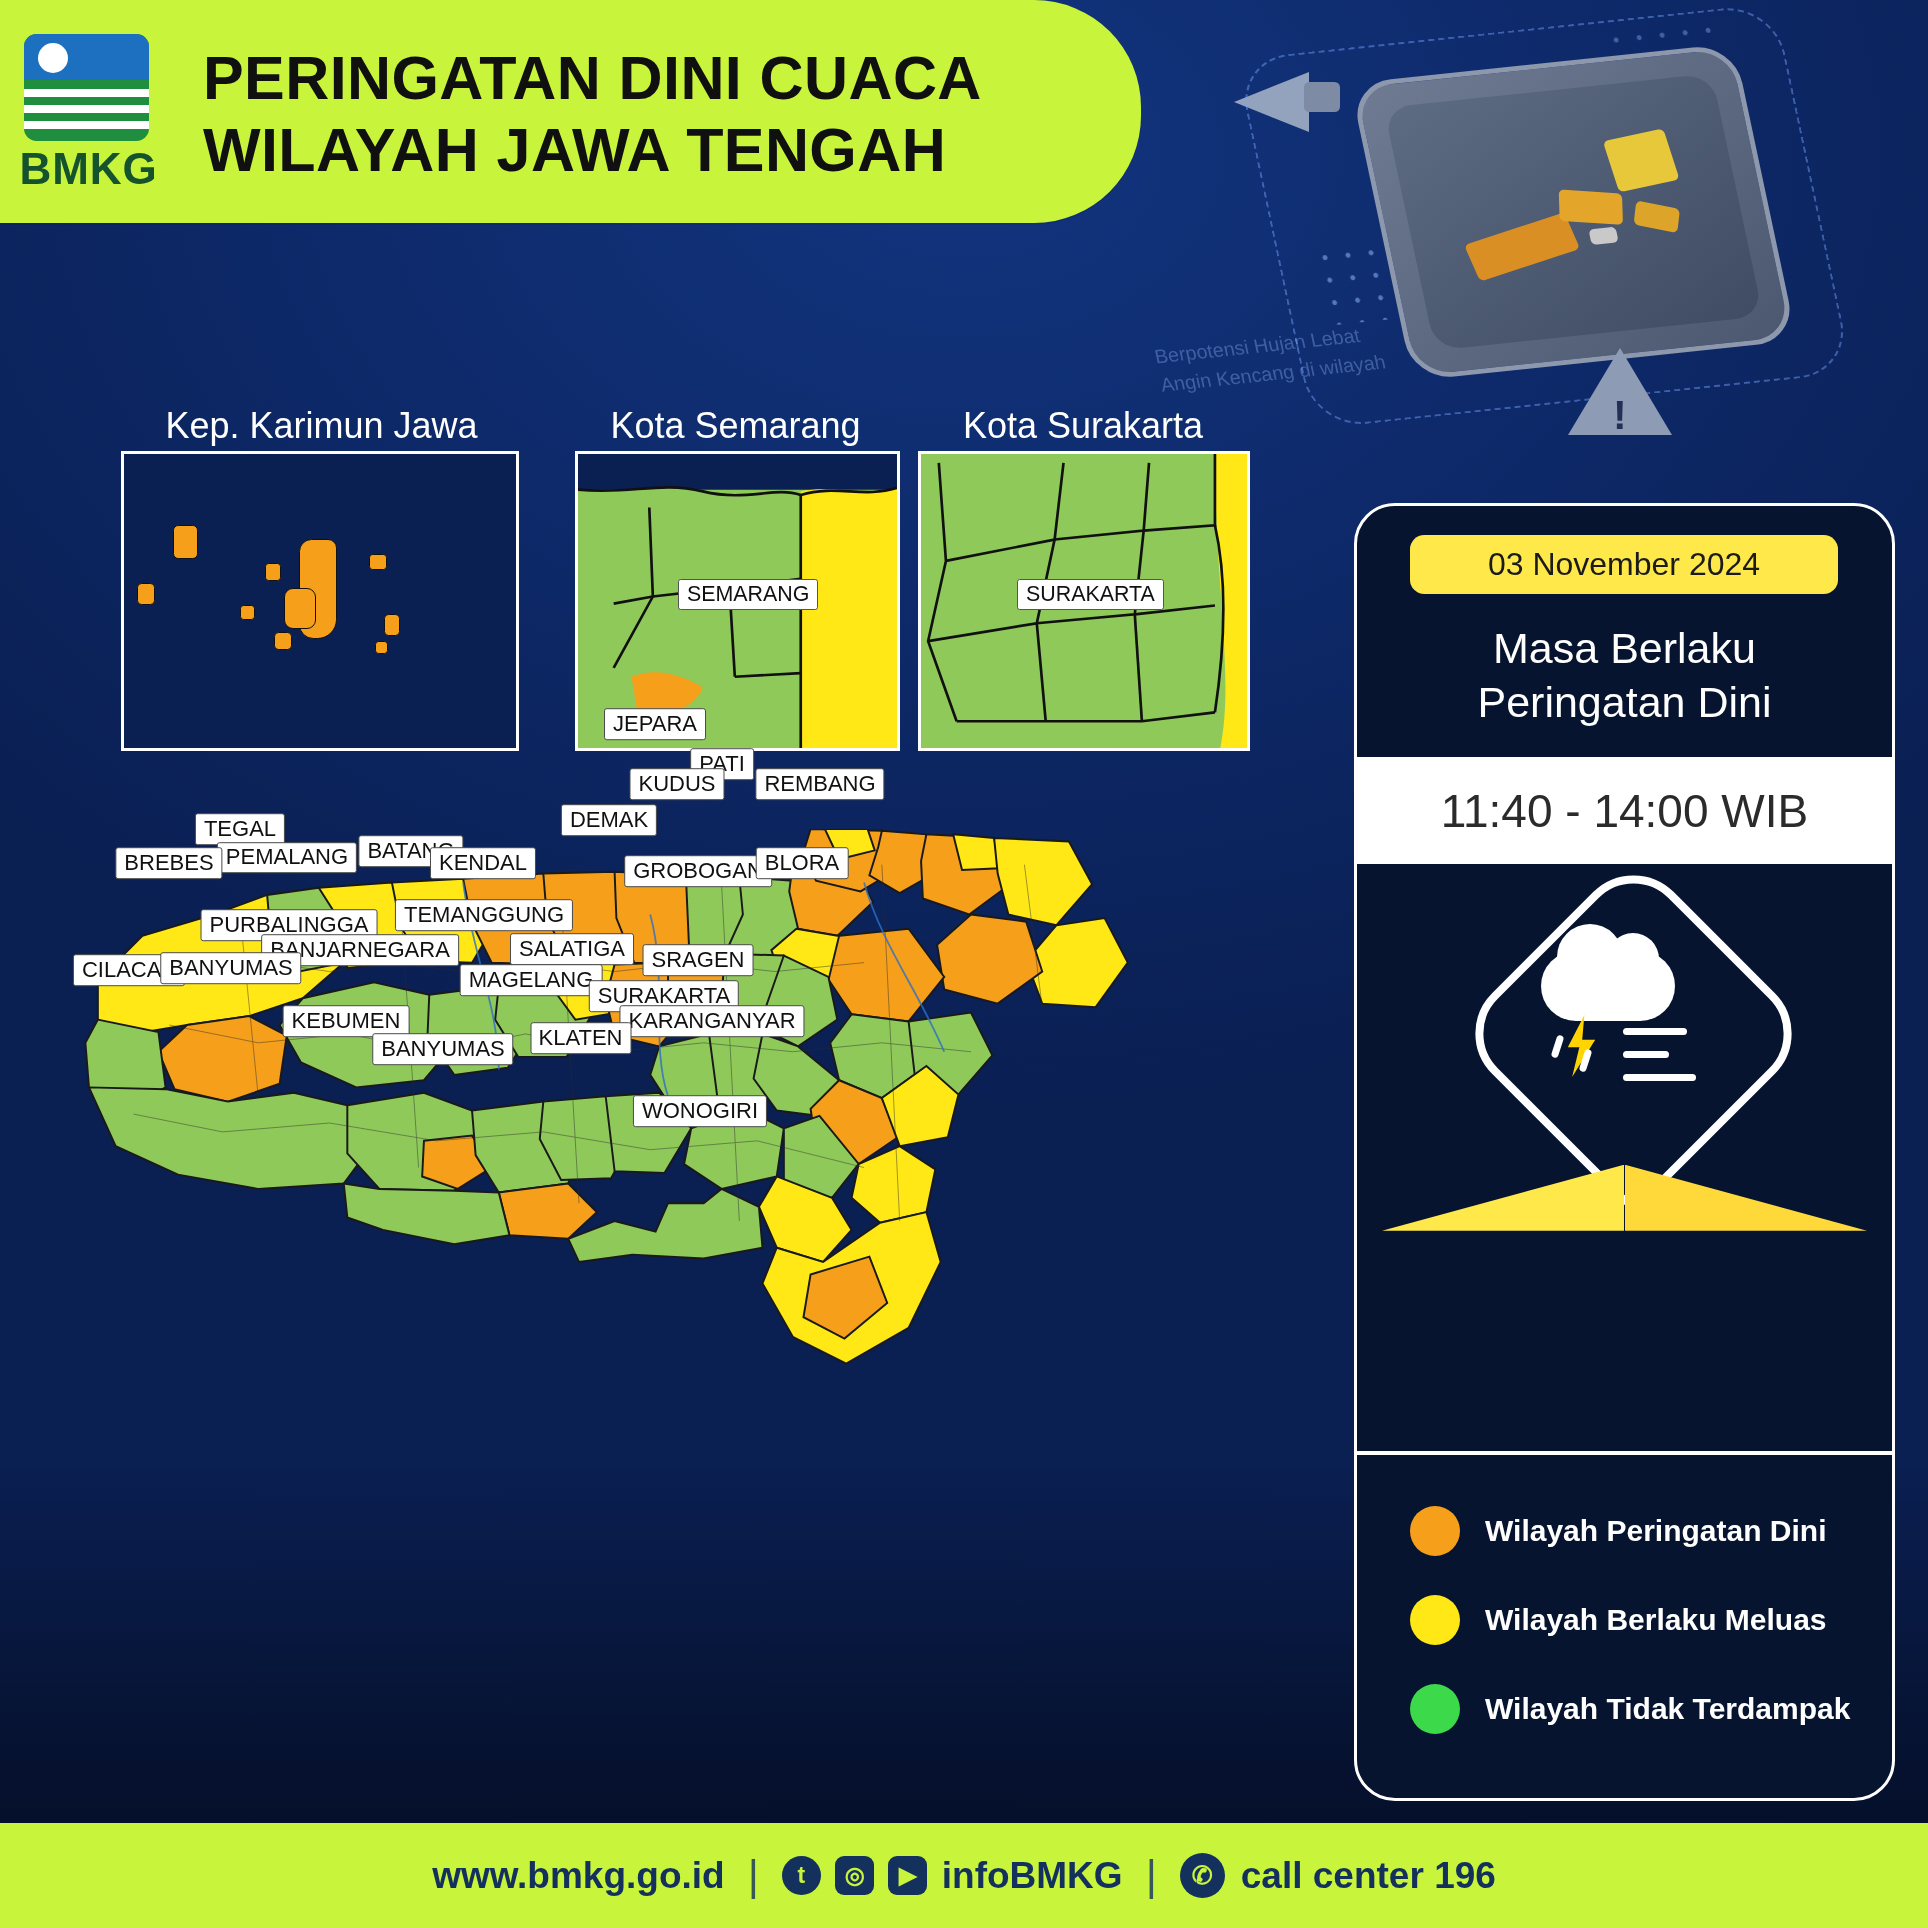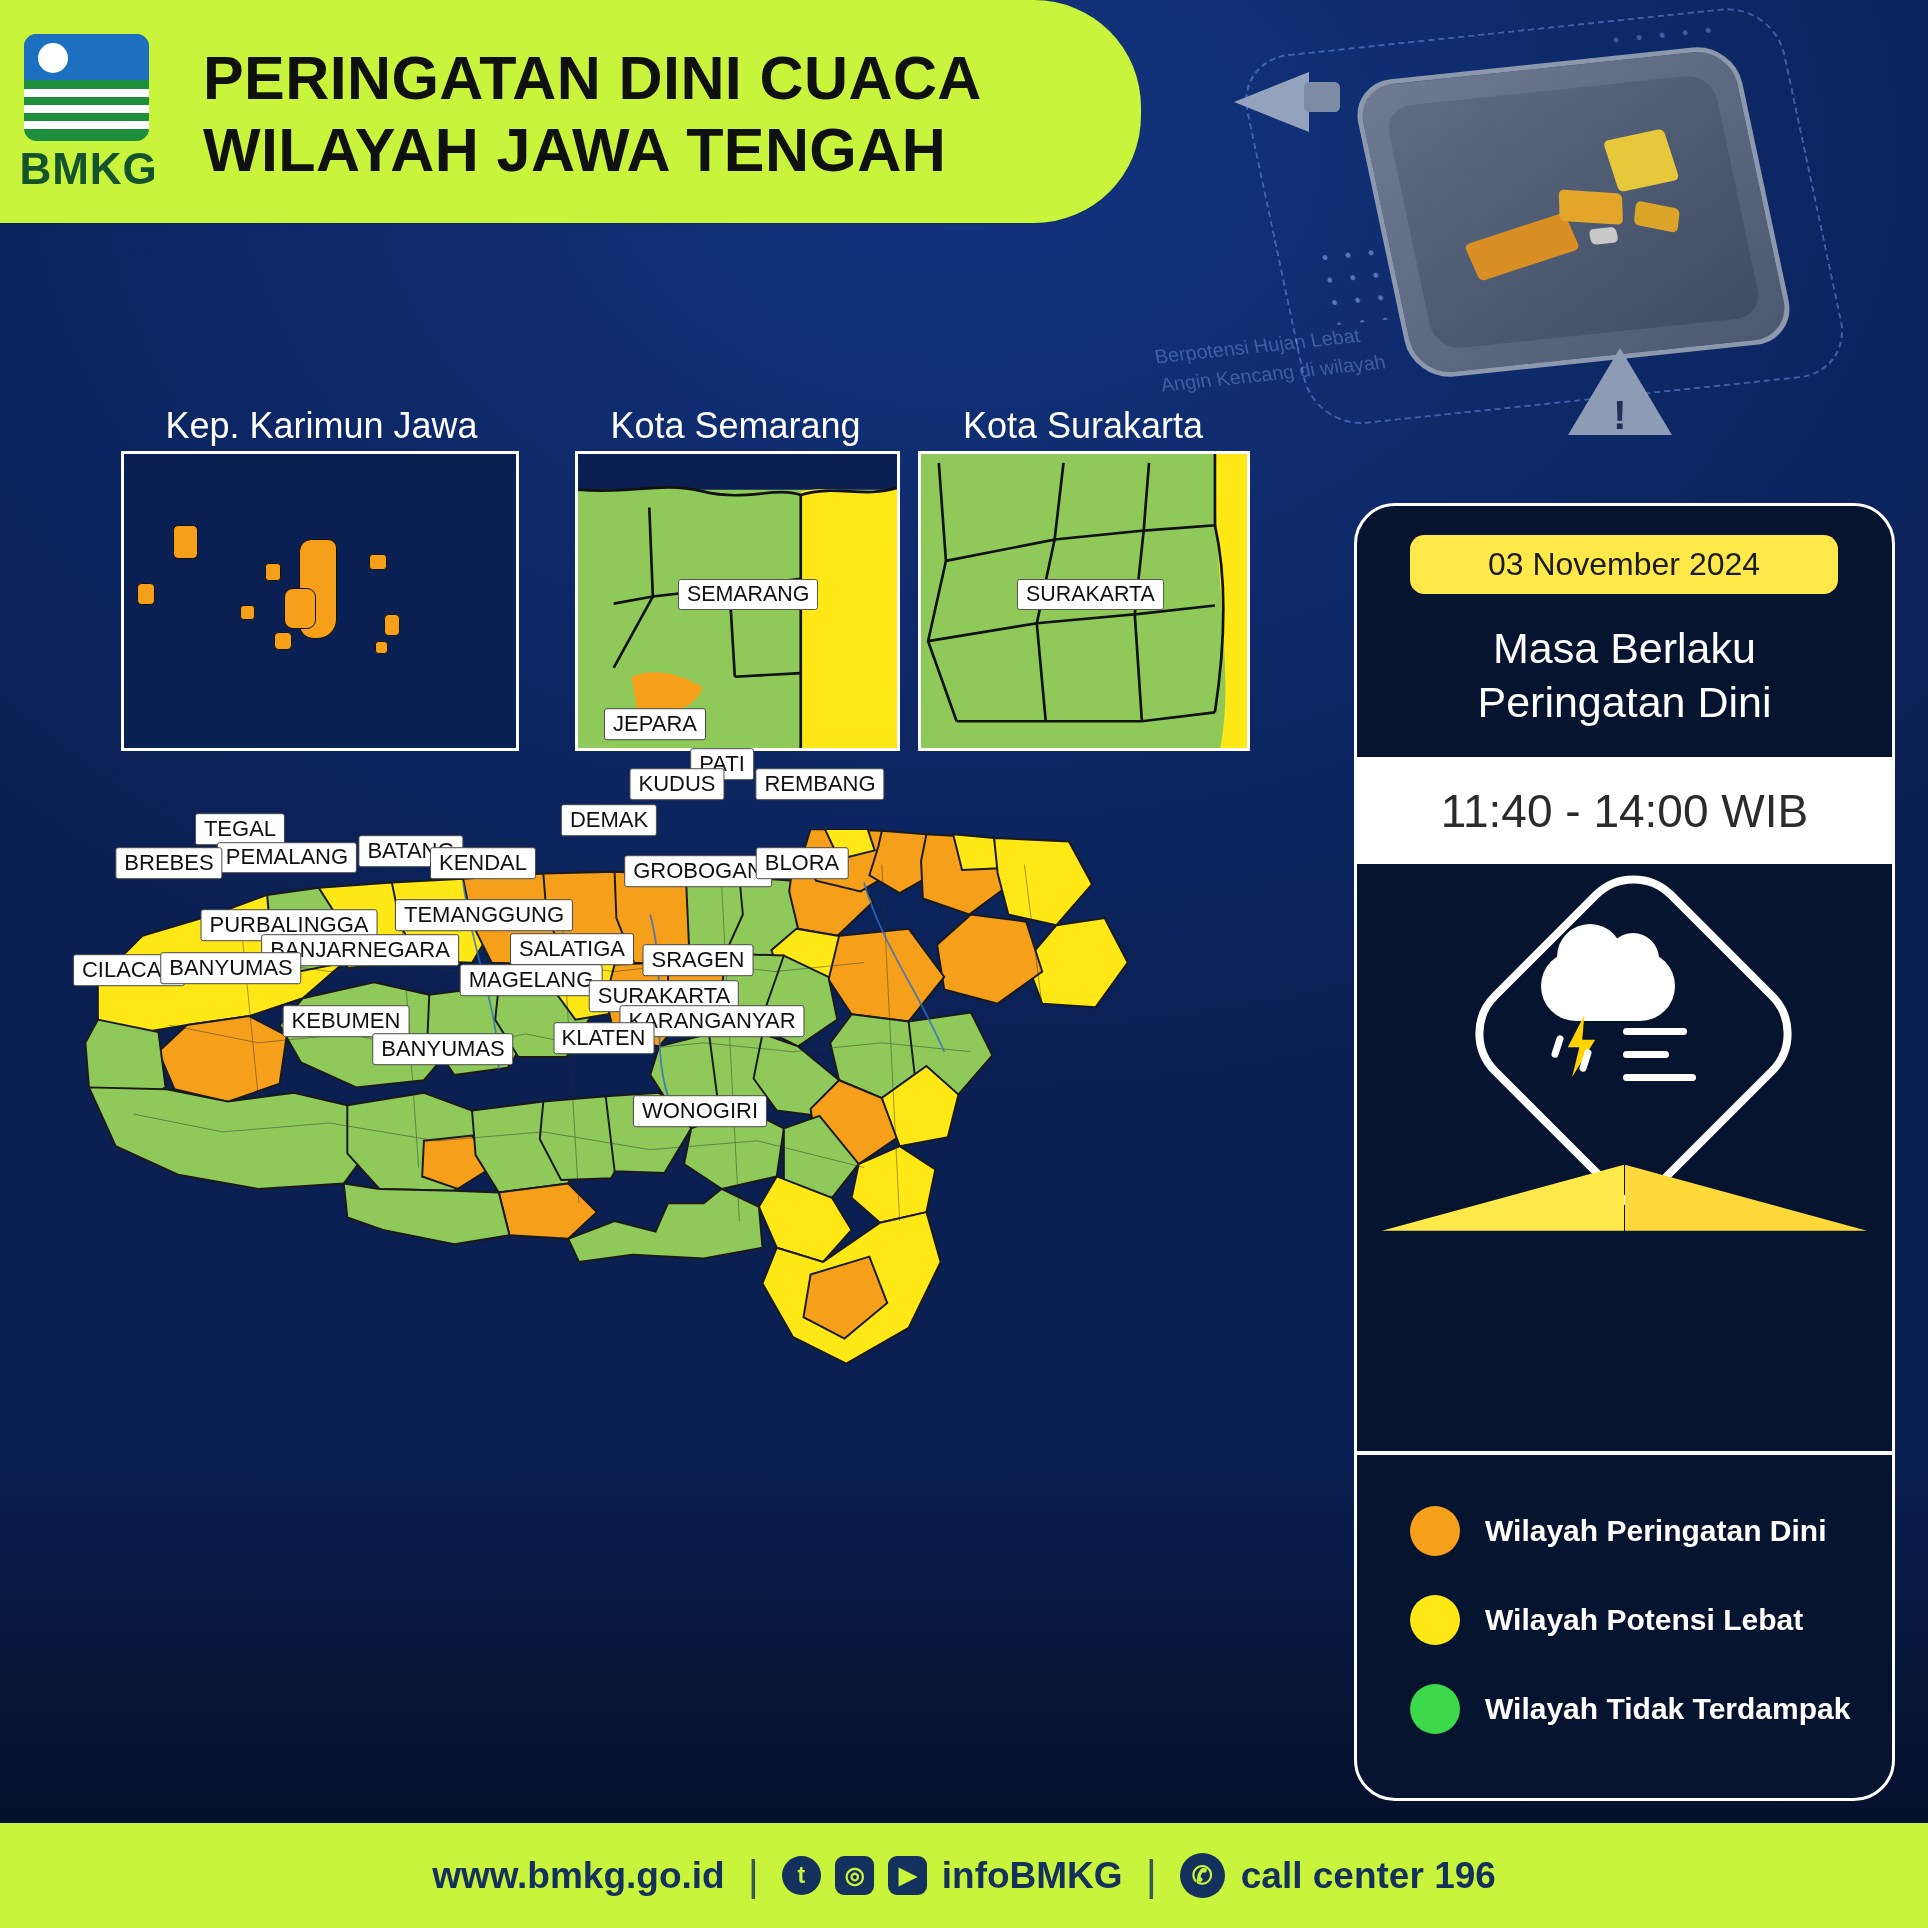--- a/index.html
+++ b/index.html
@@ -452,21 +452,21 @@
         <div class="maplabel" style="left: 404px; top: 86px;">TEMANGGUNG</div>
         <div class="maplabel" style="left: 280px; top: 121px;">BANJARNEGARA</div>
         <div class="maplabel" style="left: 492px; top: 120px;">SALATIGA</div>
         <div class="maplabel" style="left: 618px; top: 131px;">SRAGEN</div>
         <div class="maplabel" style="left: 49px; top: 141px;">CILACAP</div>
         <div class="maplabel" style="left: 151px; top: 139px;">BANYUMAS</div>
         <div class="maplabel" style="left: 451px; top: 151px;">MAGELANG</div>
         <div class="maplabel" style="left: 584px; top: 167px;">SURAKARTA</div>
         <div class="maplabel" style="left: 266px; top: 192px;">KEBUMEN</div>
         <div class="maplabel" style="left: 632px; top: 192px;">KARANGANYAR</div>
-        <div class="maplabel" style="left: 524px; top: 209px; padding-left: 7px;">KLATEN</div>
+        <div class="maplabel" style="left: 501px; top: 209px; padding-left: 7px;">KLATEN</div>
         <div class="maplabel" style="left: 363px; top: 220px;">BANYUMAS</div>
         <div class="maplabel" style="left: 620px; top: 282px;">WONOGIRI</div>
       </div>
   </div>
 
   <div class="panel">
     <div class="datechip">03 November 2024</div>
     <div class="masa">
       <div>Masa Berlaku</div>
       <div>Peringatan Dini</div>
@@ -492,21 +492,21 @@
 
     <div class="divider"></div>
 
     <div class="legend">
       <div class="legend-row">
         <div class="legend-dot" style="background:#f59f1b;"></div>
         <div class="legend-txt">Wilayah Peringatan Dini</div>
       </div>
       <div class="legend-row">
         <div class="legend-dot" style="background:#ffe816;"></div>
-        <div class="legend-txt">Wilayah Potensi Lebat</div>
+        <div class="legend-txt">Wilayah Berlaku Meluas</div>
       </div>
       <div class="legend-row">
         <div class="legend-dot" style="background:#3cd94a;"></div>
         <div class="legend-txt">Wilayah Tidak Terdampak</div>
       </div>
     </div>
   </div>
 
   <div class="footer">
     <div class="footer-inner">

